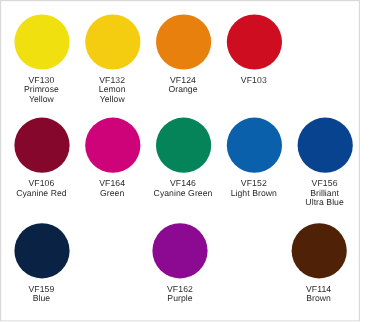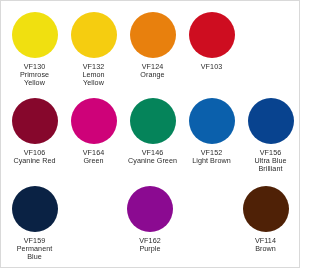--- a/index.html
+++ b/index.html
@@ -125,31 +125,30 @@
         <span class="swatch-disc" style="background: rgb(11, 96, 172);"></span>
         <div class="swatch-caption">
           <span class="swatch-code">VF152</span>
           <span class="swatch-name">Light Brown</span>
         </div>
       </div>
       <div class="swatch-cell">
         <span class="swatch-disc" style="background: rgb(8, 67, 143);"></span>
         <div class="swatch-caption">
           <span class="swatch-code">VF156</span>
+          <span class="swatch-name">Brilliant</span>
           <span class="swatch-name">Ultra Blue</span>
-          <span class="swatch-name">Brilliant</span>
         </div>
       </div>
     </div>
     <div class="swatch-row row-2">
       <div class="swatch-cell">
         <span class="swatch-disc" style="background: rgb(10, 34, 68);"></span>
         <div class="swatch-caption">
           <span class="swatch-code">VF159</span>
-          <span class="swatch-name">Permanent</span>
           <span class="swatch-name">Blue</span>
         </div>
       </div>
       <div class="swatch-cell">
         <span class="swatch-disc" style="background: rgb(139, 10, 145);"></span>
         <div class="swatch-caption">
           <span class="swatch-code">VF162</span>
           <span class="swatch-name">Purple</span>
         </div>
       </div>

